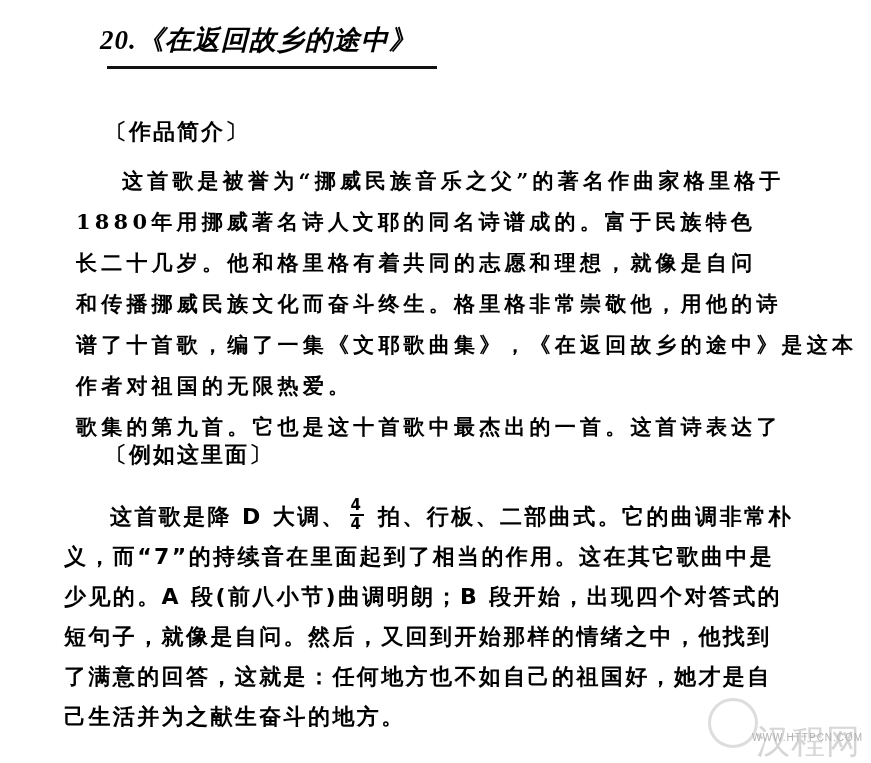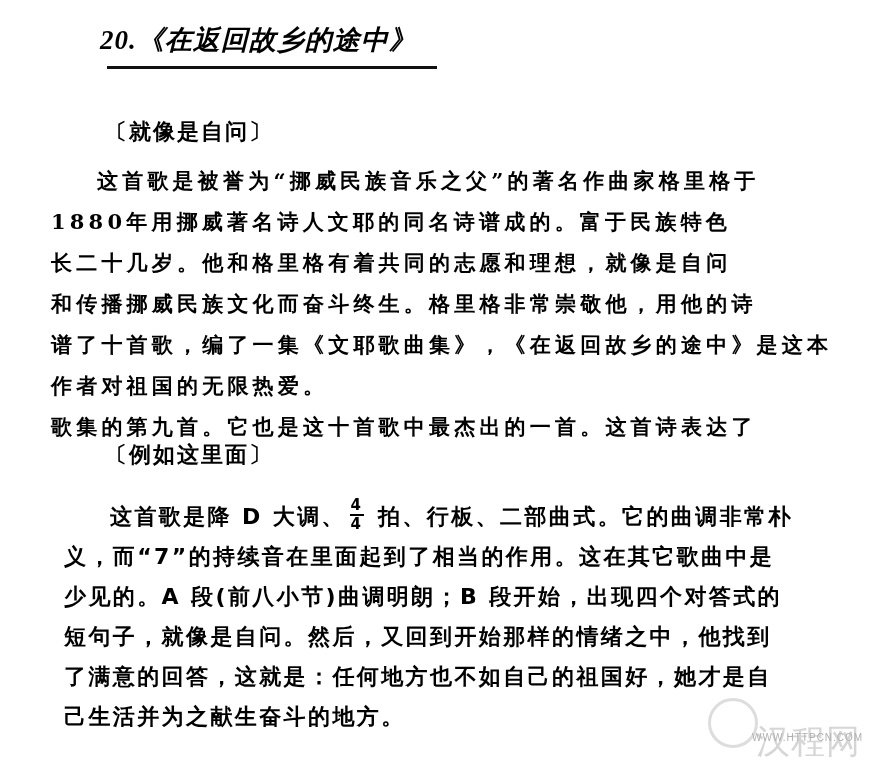--- a/index.html
+++ b/index.html
@@ -42,21 +42,21 @@
       letter-spacing: 2px;
       white-space: nowrap;
       font-family: "DejaVu Sans", sans-serif;
     }
     .para {
       position: absolute;
       font-weight: bold;
       white-space: nowrap;
     }
     .p1 {
-      left: 51px;
+      left: 76px;
       top: 160px;
       font-size: 21px;
       letter-spacing: 4.2px;
       line-height: 41px;
       font-family: "DejaVu Serif", serif;
     }
     .p2 {
       left: 64px;
       top: 497px;
       font-size: 22px;
@@ -122,21 +122,21 @@
     }
   </style>
 </head>
 <body>
 
 <div>
 
   <div class="title">20.《在返回故乡的途中》</div>
   <div class="title-rule"></div>
 
-  <div class="heading" style="top:117px;">〔就像是自问〕</div>
+  <div class="heading" style="top:117px;">〔作品简介〕</div>
   <div class="para p1">
     <span class="line indent">这首歌是被誉为“挪威民族音乐之父”的著名作曲家格里格于</span>
     <span class="line">1880年用挪威著名诗人文耶的同名诗谱成的。富于民族特色</span>
     <span class="line">长二十几岁。他和格里格有着共同的志愿和理想，就像是自问</span>
     <span class="line">和传播挪威民族文化而奋斗终生。格里格非常崇敬他，用他的诗</span>
     <span class="line">谱了十首歌，编了一集《文耶歌曲集》，《在返回故乡的途中》是这本</span>
     <span class="line">作者对祖国的无限热爱。</span>
     <span class="line">歌集的第九首。它也是这十首歌中最杰出的一首。这首诗表达了</span>
   </div>
 

